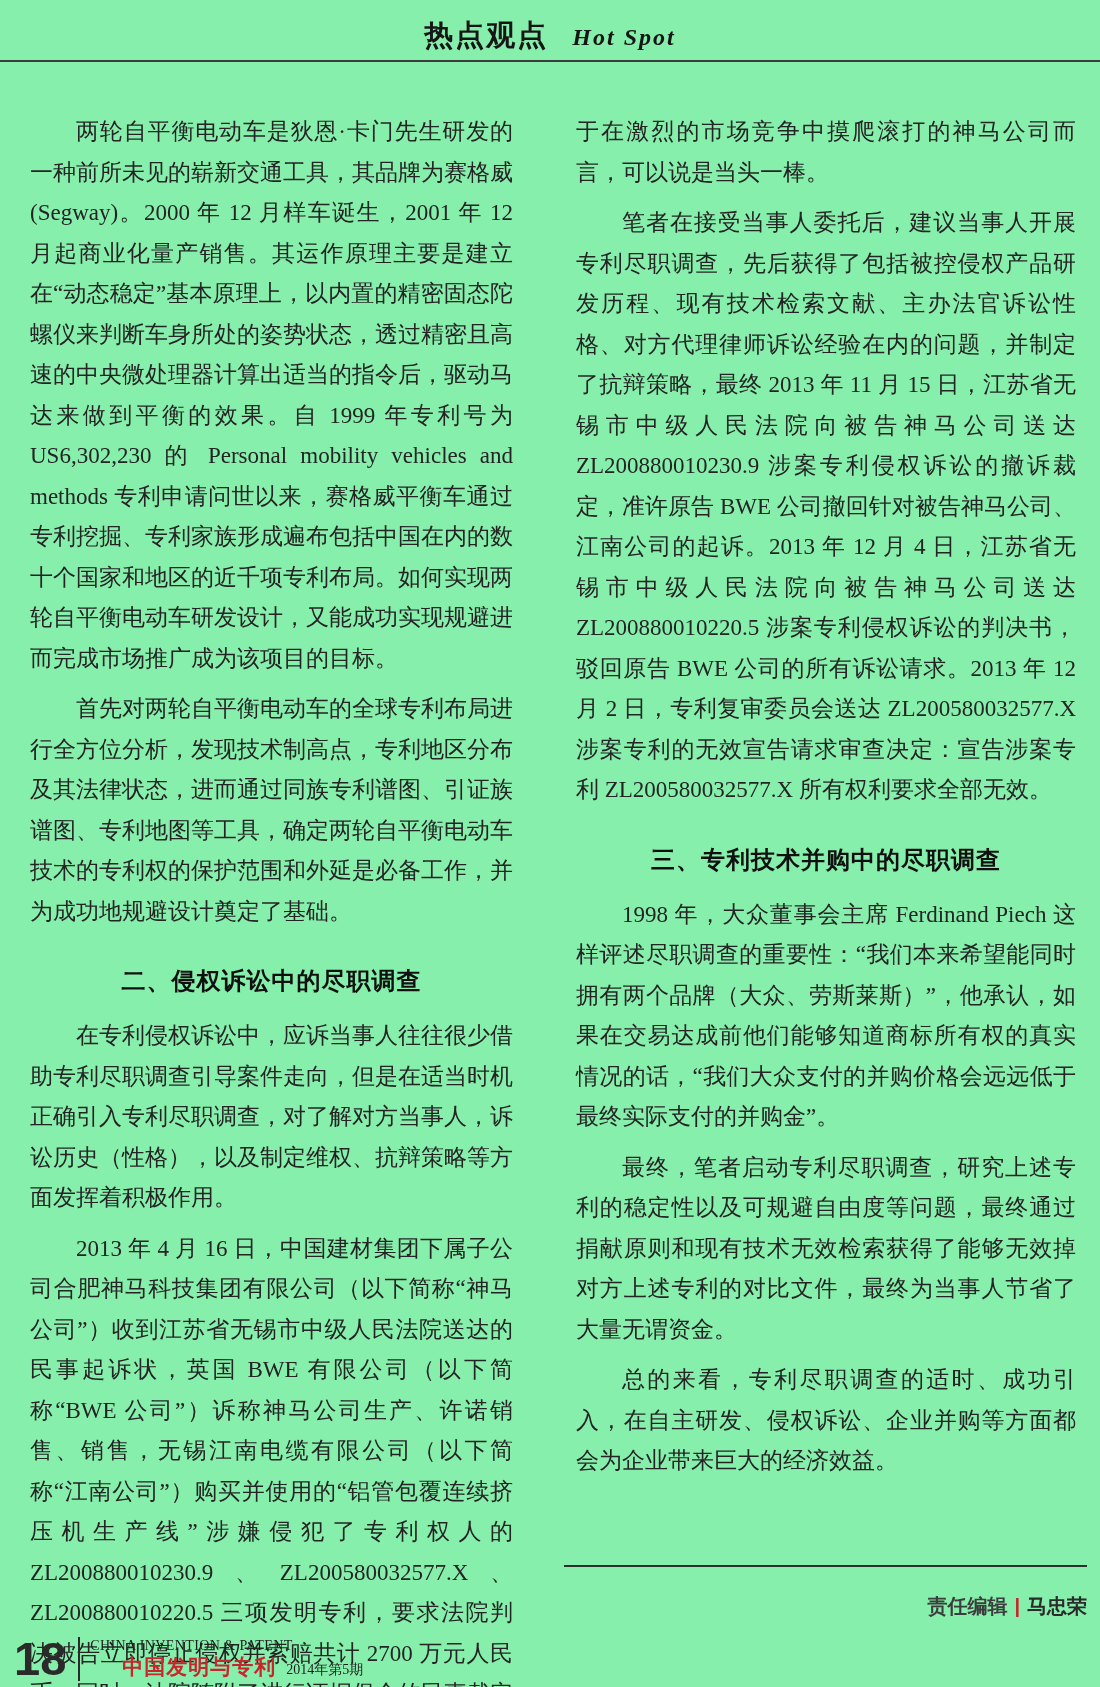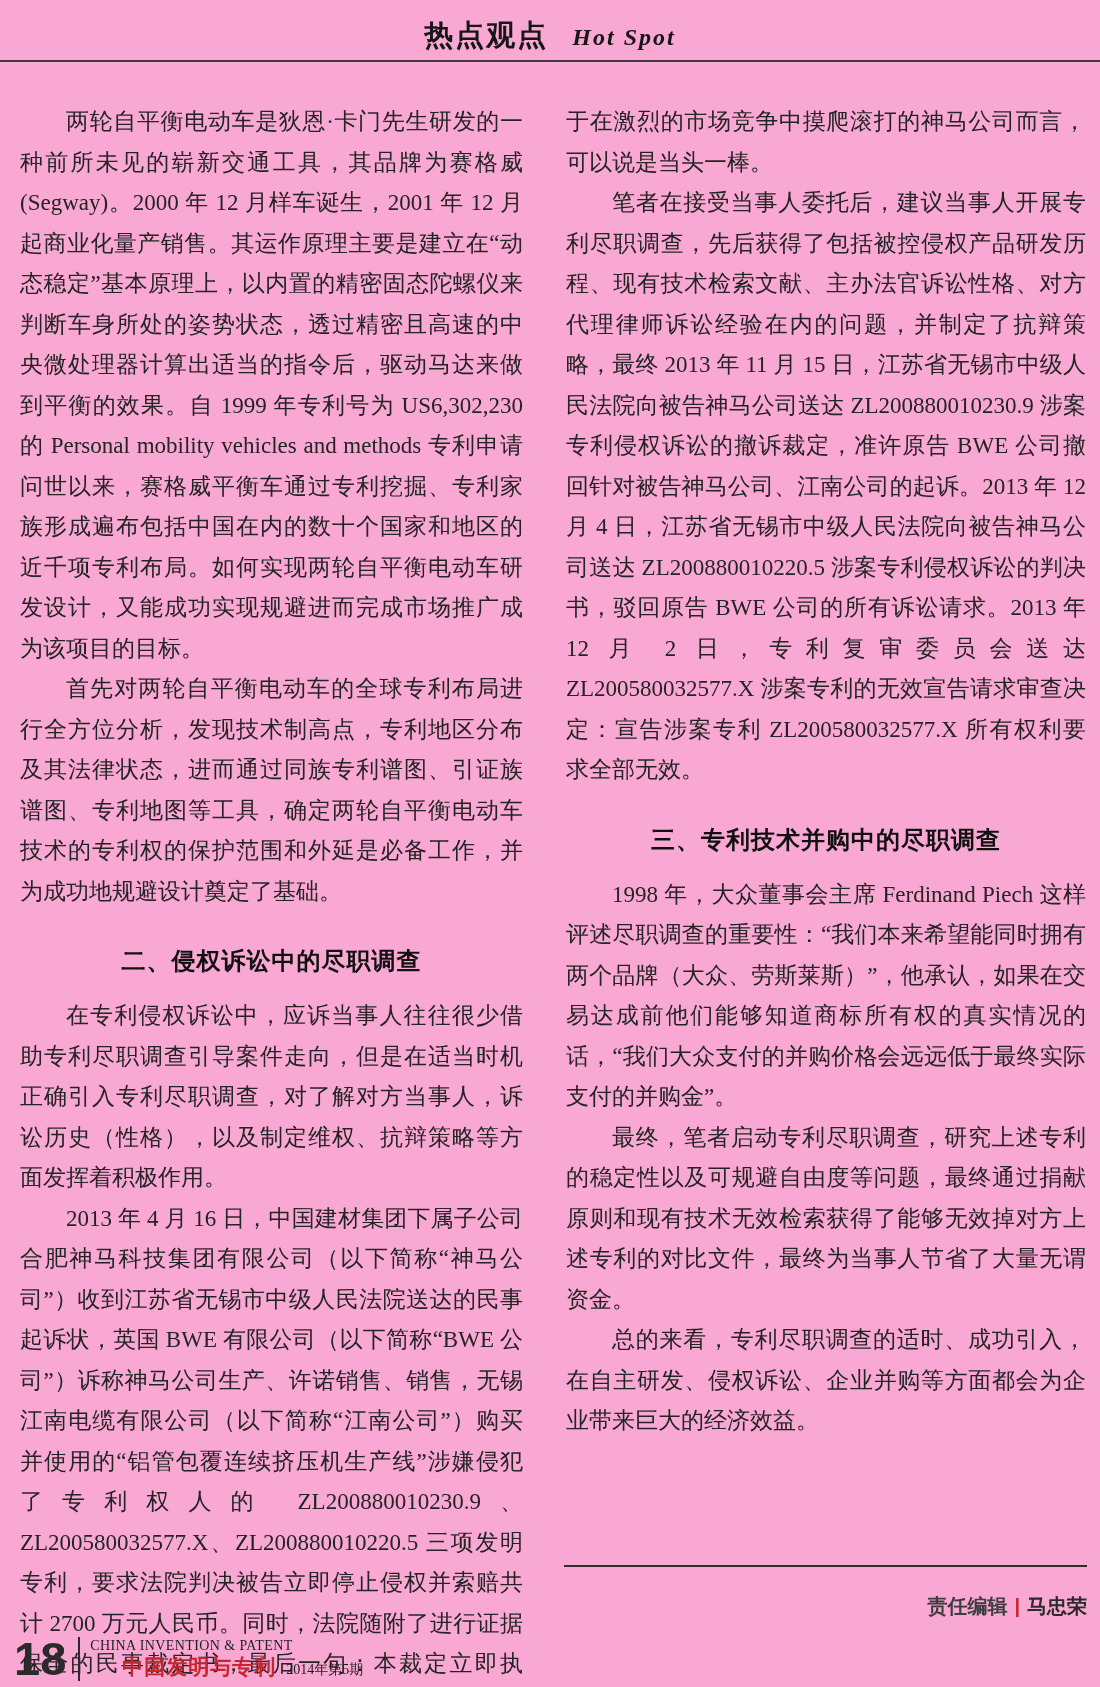--- a/index.html
+++ b/index.html
@@ -1,21 +1,21 @@
 <!DOCTYPE html>
 <html><head>
 <meta charset="utf-8">
 <style>
   html, body { margin: 0; padding: 0; background: #e8e8e8; }
   .page {
     position: relative;
     width: 1100px;
     height: 1687px;
     margin: 0 auto;
-    background: #f9a8d4;
+    background: #86efac;
     overflow: hidden;
     font-family: "Liberation Serif", "DejaVu Serif", serif;
     color: #222;
   }
 
   
   .header-bar {
     position: absolute;
     top: 16px; left: 0;
     width: 100%;
@@ -51,21 +51,21 @@
     position: absolute;
     top: 102px;
     font-size: 23px;
     line-height: 40.5px;
     text-align: justify;
     color: #242424;
   }
   .col-left  { left: 20px;  width: 503px; }
   .col-right { left: 566px; width: 520px; }
 
-  p.body { margin: 0; text-indent: 2em; }
+  p.body { margin: 10px; text-indent: 2em; }
   p.body.no-indent { text-indent: 0; }
 
   h2.section {
     font-family: "Liberation Sans", "DejaVu Sans", sans-serif;
     font-size: 24px;
     font-weight: bold;
     color: #101010;
     margin: 32px 0 18px 0;
     text-indent: 0;
     line-height: 34px;

